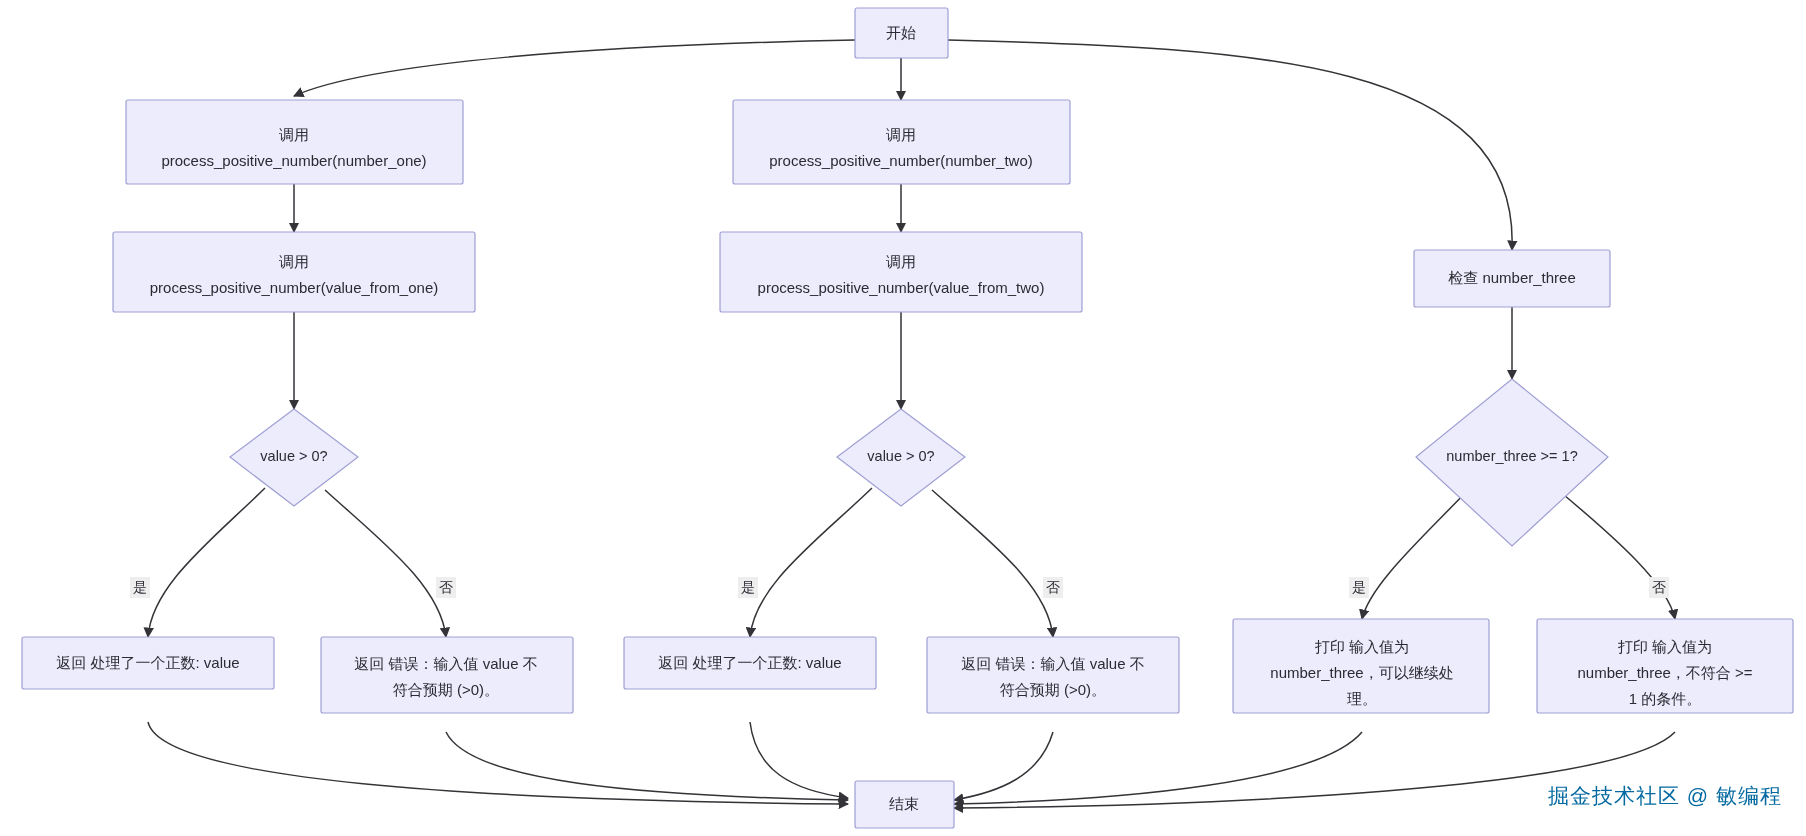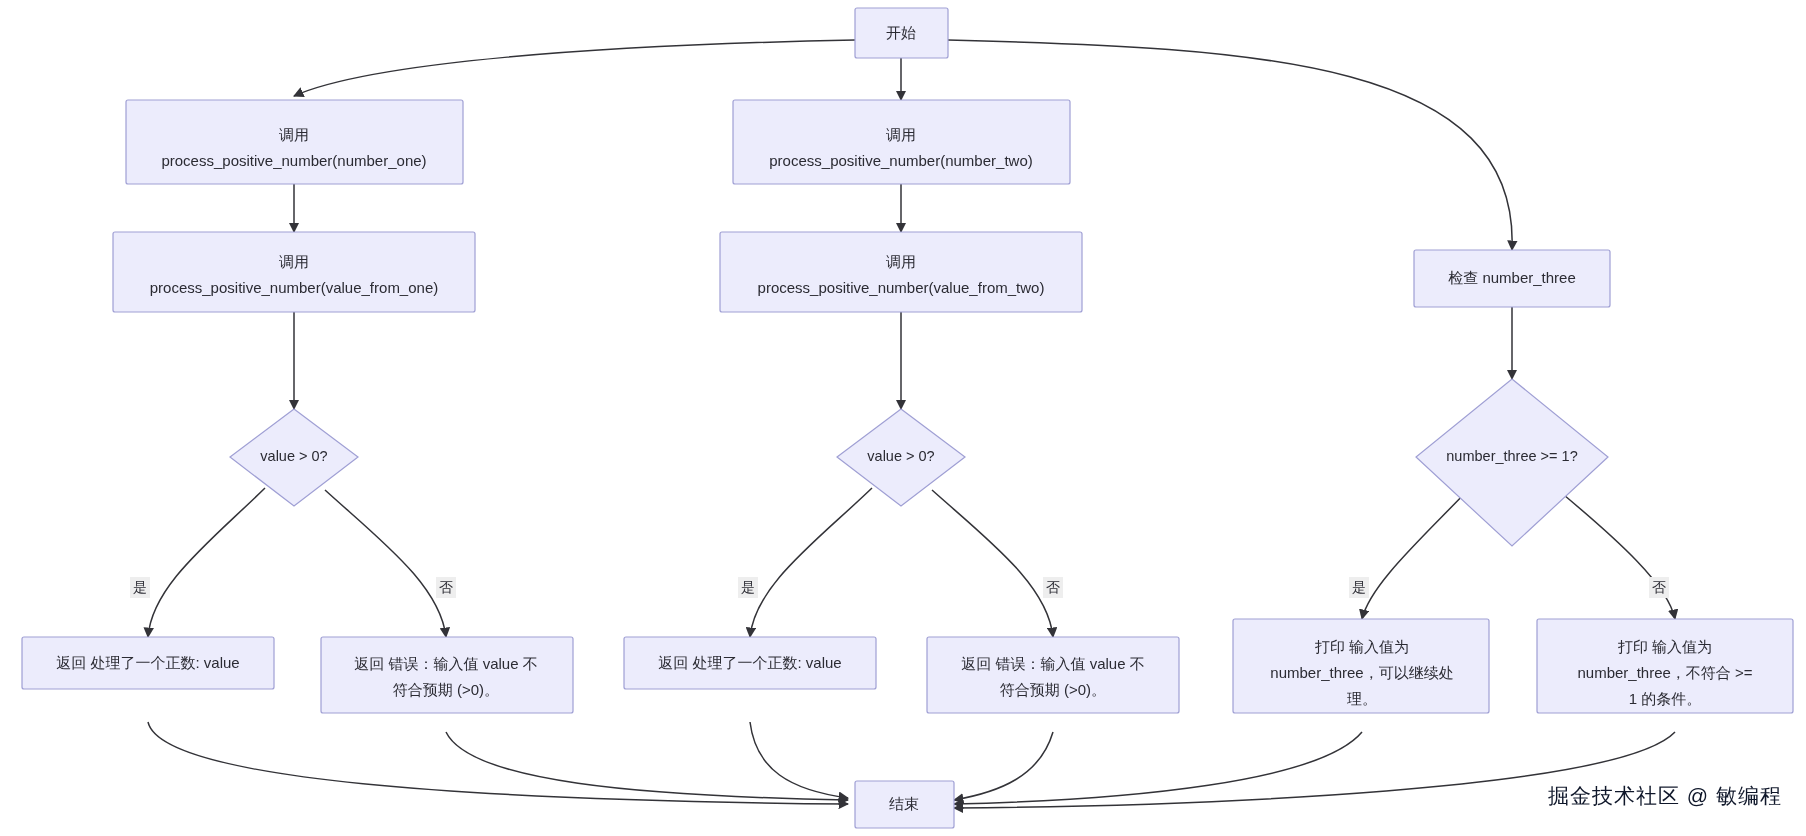--- a/index.html
+++ b/index.html
@@ -60,21 +60,21 @@
     fill: #2b2b33;
     text-anchor: middle;
     dominant-baseline: middle;
   }
   .watermark {
     position: absolute;
     right: 24px;
     bottom: 26px;
     font-family: "Liberation Sans", "DejaVu Sans", sans-serif;
     font-size: 21px;
-    color: #0f172a;
+    color: #0369a1;
     letter-spacing: 1px;
     user-select: none;
     white-space: nowrap;
   }
 </style>
 </head>
 <body>
 
 <div id="flowchart-root">
 

